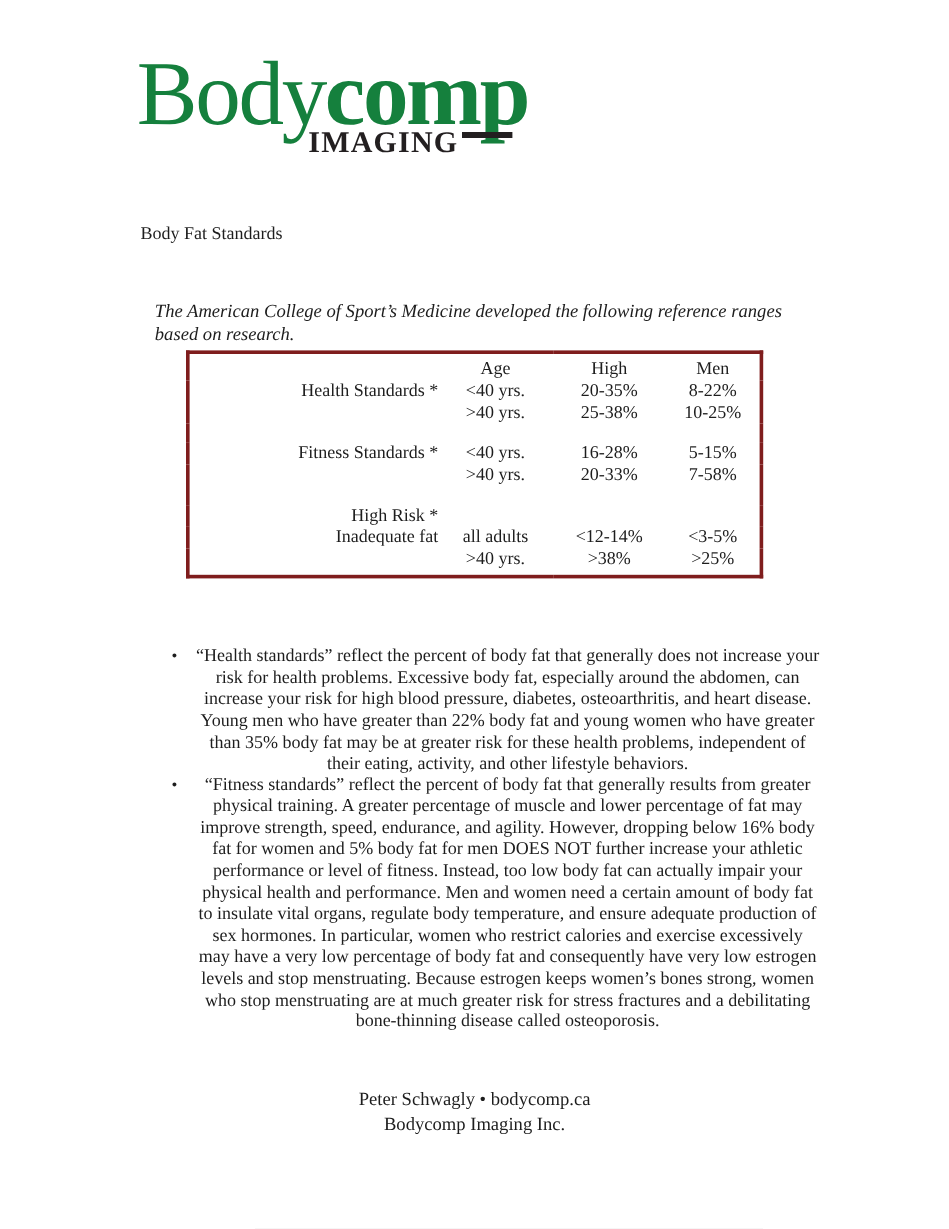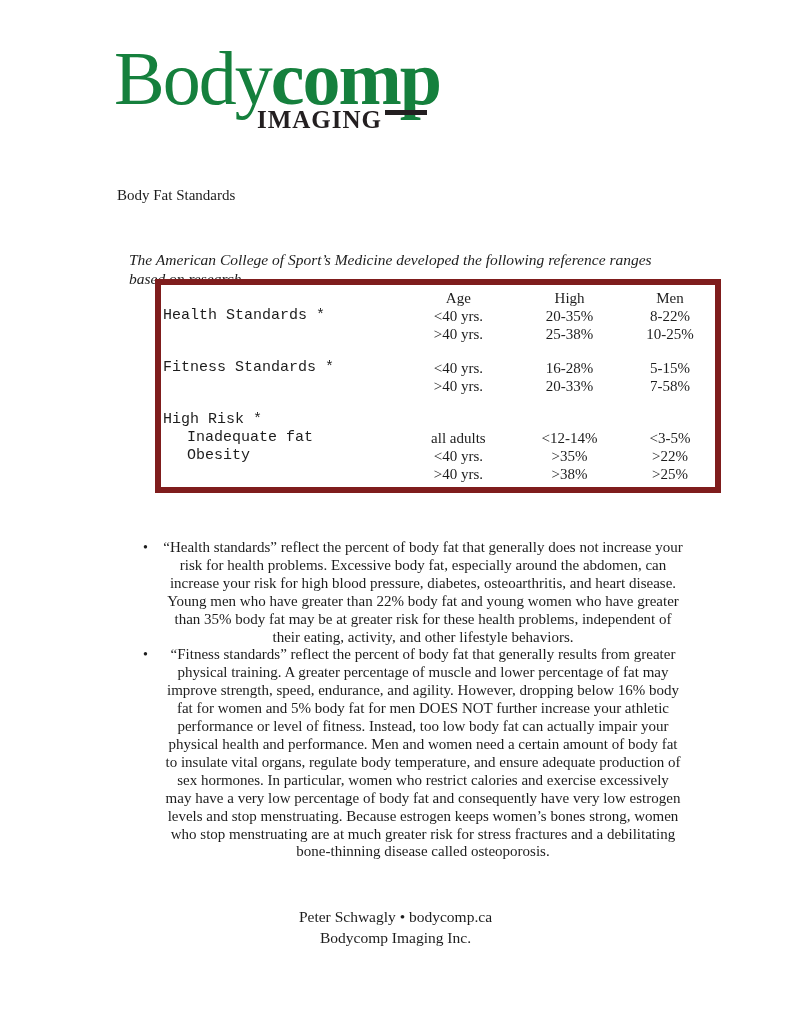--- a/index.html
+++ b/index.html
@@ -68,36 +68,36 @@
     margin: 12px;
     font-size: 15.5px;
     line-height: 19px;
     font-style: italic;
   }
 
   
   .standards-table {
     position: absolute;
     left: 155px;
-    top: 279px;
-    width: 566px;
-    border: 6px solid #7f1d1d;
+    top: 292px;
+    width: 481px;
+    border: 3px solid #7f1d1d;
     border-collapse: collapse;
     font-size: 15px;
   }
   .standards-table td, .standards-table th {
     padding: 0;
     height: 18px;
     line-height: 18px;
     font-weight: normal;
     vertical-align: bottom;
     white-space: nowrap;
   }
   .standards-table tr.head-row td { padding-top: 4px; }
-  .standards-table td.lbl { text-align: left; padding-left: 2px; font-family: Liberation Mono, monospace; }
+  .standards-table td.lbl { text-align: right; padding-left: 2px; }
   .standards-table td.lbl.indent { padding-left: 26px; }
   .standards-table td.c { text-align: center; }
   .standards-table tr.spacer td { height: 16px; }
   .standards-table tr.last-row td { padding-bottom: 4px; }
 
   
   .bullet-list {
     position: absolute;
     left: 143px;
     top: 539px;
@@ -192,26 +192,20 @@
         <td class="lbl">High Risk *</td>
         <td class="c"></td>
         <td class="c"></td>
         <td class="c"></td>
       </tr>
       <tr>
         <td class="lbl indent">Inadequate fat</td>
         <td class="c">all adults</td>
         <td class="c">&lt;12-14%</td>
         <td class="c">&lt;3-5%</td>
-      </tr>
-      <tr>
-        <td class="lbl indent">Obesity</td>
-        <td class="c">&lt;40 yrs.</td>
-        <td class="c">&gt;35%</td>
-        <td class="c">&gt;22%</td>
       </tr>
       <tr class="last-row">
         <td class="lbl"></td>
         <td class="c">&gt;40 yrs.</td>
         <td class="c">&gt;38%</td>
         <td class="c">&gt;25%</td>
       </tr>
     </tbody>
   </table>
 

